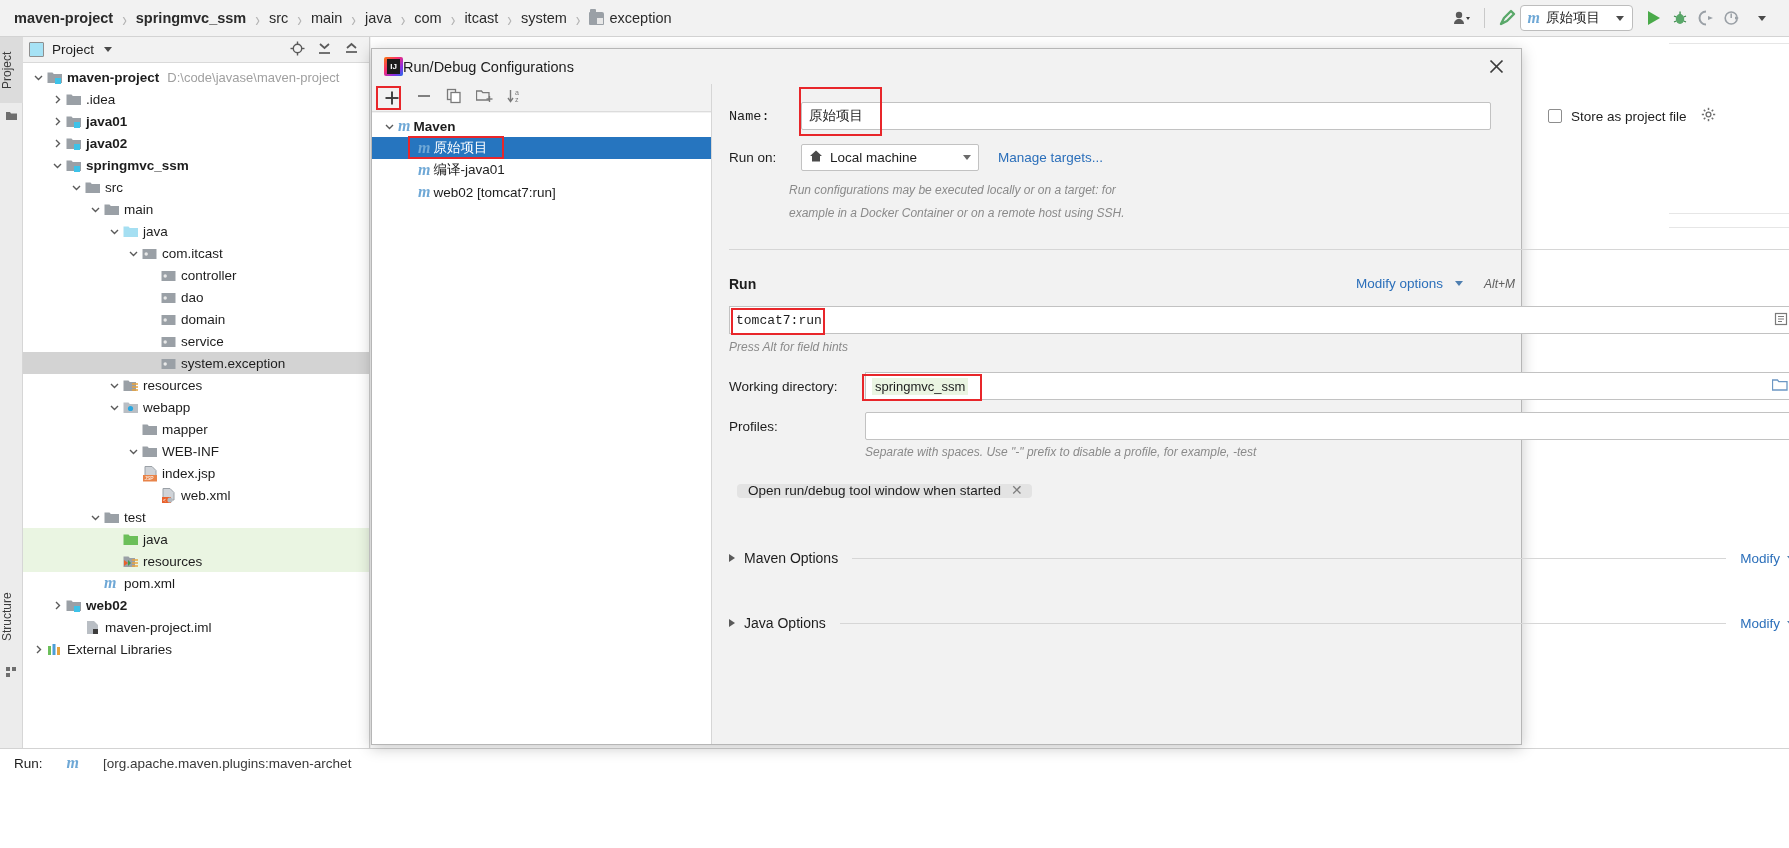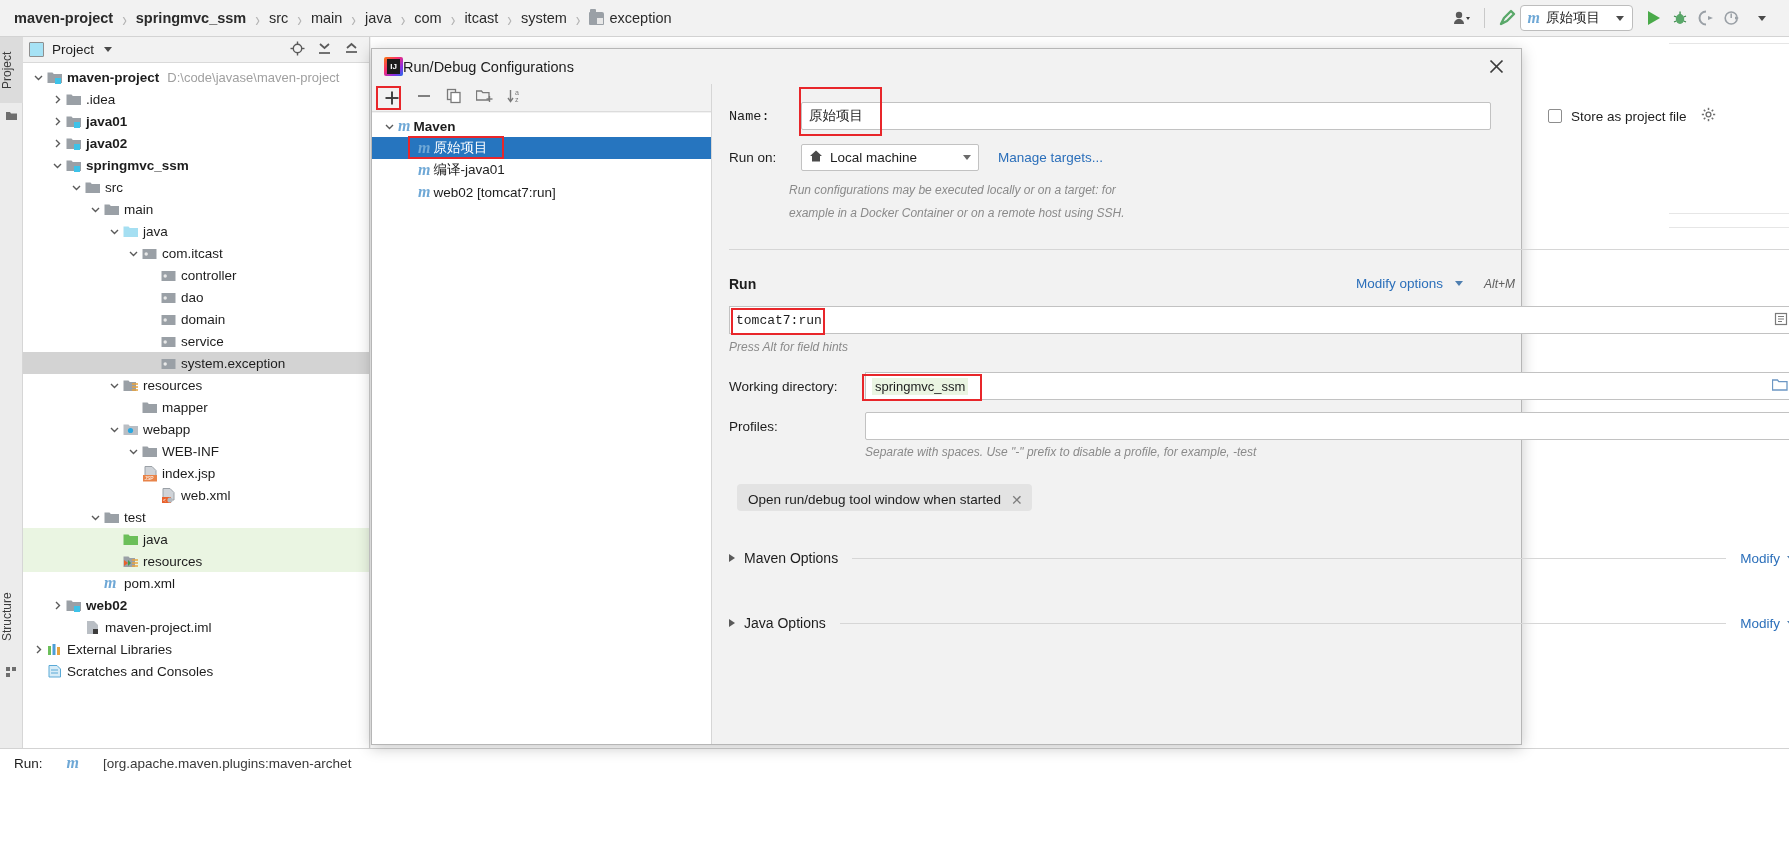--- a/index.html
+++ b/index.html
@@ -207,22 +207,22 @@
   .combo {
     height: 27px; background: #fff; border: 1px solid #c2c2c2; border-radius: 2px;
     display: flex; align-items: center; gap: 7px; padding: 0 7px; font-size: 13.5px;
   }
   .link { color: #2b6fba; font-size: 13.5px; }
   .hint { color: #8a8a8a; font-size: 12px; font-style: italic; }
   .sec-title { font-weight: bold; font-size: 14px; color: #1d1d1d; }
   .hr { height: 1px; background: #d6d6d6; }
   .redbox { position: absolute; border: 2px solid #e8262a; pointer-events: none; }
   .chip {
-    display: inline-flex; align-items: flex-start; gap: 10px;
-    height: 27px; padding: 8px 9px 0 11px; border-radius: 4px;
+    display: inline-flex; align-items: flex-end; gap: 10px;
+    height: 14px; padding: 0 9px 0 11px; border-radius: 4px;
     background: #e3e3e3; font-size: 13.5px; color: #1d1d1d;
   }
   .chip-x { color: #7d7d7d; font-size: 14px; }
   .collapse-row { display: flex; align-items: center; }
   .chev-r {
     width: 0; height: 0; border-top: 4.5px solid transparent;
     border-bottom: 4.5px solid transparent; border-left: 6px solid #5a5a5a;
     margin-right: 9px;
   }
   .chev-sm-dn {
@@ -532,39 +532,39 @@
               <path d="M0.5 2.5h5l1.3 1.6H13V13H0.5z" fill="#9aa0a6"></path>
               <g stroke="#e8a33d" stroke-width="1.5">
                 <line x1="9" y1="6" x2="15" y2="6"></line>
                 <line x1="9" y1="9" x2="15" y2="9"></line>
                 <line x1="9" y1="12" x2="15" y2="12"></line>
               </g>
             </svg></span>
           <span class="tlabel">resources</span>
         </div>
         <div class="trow">
-          <span style="display:inline-block;width:101px;flex:0 0 auto;"></span>
-          <span class="tw"></span>
-          <span class="ficon"><svg width="16" height="15" viewBox="0 0 16 15">
-              <path d="M0.5 2.5h5l1.3 1.6H15V13H0.5z" fill="#9aa0a6"></path>
-            </svg></span>
-          <span class="tlabel">mapper</span>
-        </div>
-        <div class="trow">
           <span style="display:inline-block;width:82px;flex:0 0 auto;"></span>
           <span class="tw">
             <svg width="11" height="11" viewBox="0 0 11 11">
               <path d="M2 4l3.5 3.5L9 4" fill="none" stroke="#5a5a5a" stroke-width="1.4"></path>
             </svg>
           </span>
           <span class="ficon"><svg width="16" height="15" viewBox="0 0 16 15">
               <path d="M0.5 2.5h5l1.3 1.6H15V13H0.5z" fill="#b9bec4"></path>
               <circle cx="7.5" cy="8.5" r="2.6" fill="#2aa7e0"></circle>
             </svg></span>
           <span class="tlabel">webapp</span>
+        </div>
+        <div class="trow">
+          <span style="display:inline-block;width:101px;flex:0 0 auto;"></span>
+          <span class="tw"></span>
+          <span class="ficon"><svg width="16" height="15" viewBox="0 0 16 15">
+              <path d="M0.5 2.5h5l1.3 1.6H15V13H0.5z" fill="#9aa0a6"></path>
+            </svg></span>
+          <span class="tlabel">mapper</span>
         </div>
         <div class="trow">
           <span style="display:inline-block;width:101px;flex:0 0 auto;"></span>
           <span class="tw">
             <svg width="11" height="11" viewBox="0 0 11 11">
               <path d="M2 4l3.5 3.5L9 4" fill="none" stroke="#5a5a5a" stroke-width="1.4"></path>
             </svg>
           </span>
           <span class="ficon"><svg width="16" height="15" viewBox="0 0 16 15">
               <path d="M0.5 2.5h5l1.3 1.6H15V13H0.5z" fill="#9aa0a6"></path>
@@ -661,30 +661,20 @@
             <svg width="11" height="11" viewBox="0 0 11 11">
               <path d="M4 2l3.5 3.5L4 9" fill="none" stroke="#5a5a5a" stroke-width="1.4"></path>
             </svg>
           </span>
           <span class="ficon"><svg width="16" height="15" viewBox="0 0 16 15">
               <rect x="1" y="4" width="3" height="9" fill="#6cbf5a"></rect>
               <rect x="5.5" y="2" width="3" height="11" fill="#4d9ed6"></rect>
               <rect x="10" y="5" width="3" height="8" fill="#e8a33d"></rect>
             </svg></span>
           <span class="tlabel">External Libraries</span>
-        </div>
-        <div class="trow">
-          <span style="display:inline-block;width:6px;flex:0 0 auto;"></span>
-          <span class="tw"></span>
-          <span class="ficon"><svg width="16" height="15" viewBox="0 0 16 15">
-              <path d="M2 1.5h8l3.5 3.5V13H2z" fill="#d7ecf7" stroke="#5aa9d6"></path>
-              <line x1="4" y1="6" x2="11" y2="6" stroke="#5aa9d6"></line>
-              <line x1="4" y1="9" x2="11" y2="9" stroke="#5aa9d6"></line>
-            </svg></span>
-          <span class="tlabel">Scratches and Consoles</span>
         </div>
       </div>
   </div>
 
   <div class="editor-bg">
     <div class="gutter-line" style="top:6px;"></div>
     <div class="gutter-line" style="top:176px;"></div>
     <div class="gutter-line" style="top:190px;"></div>
   </div>
 

